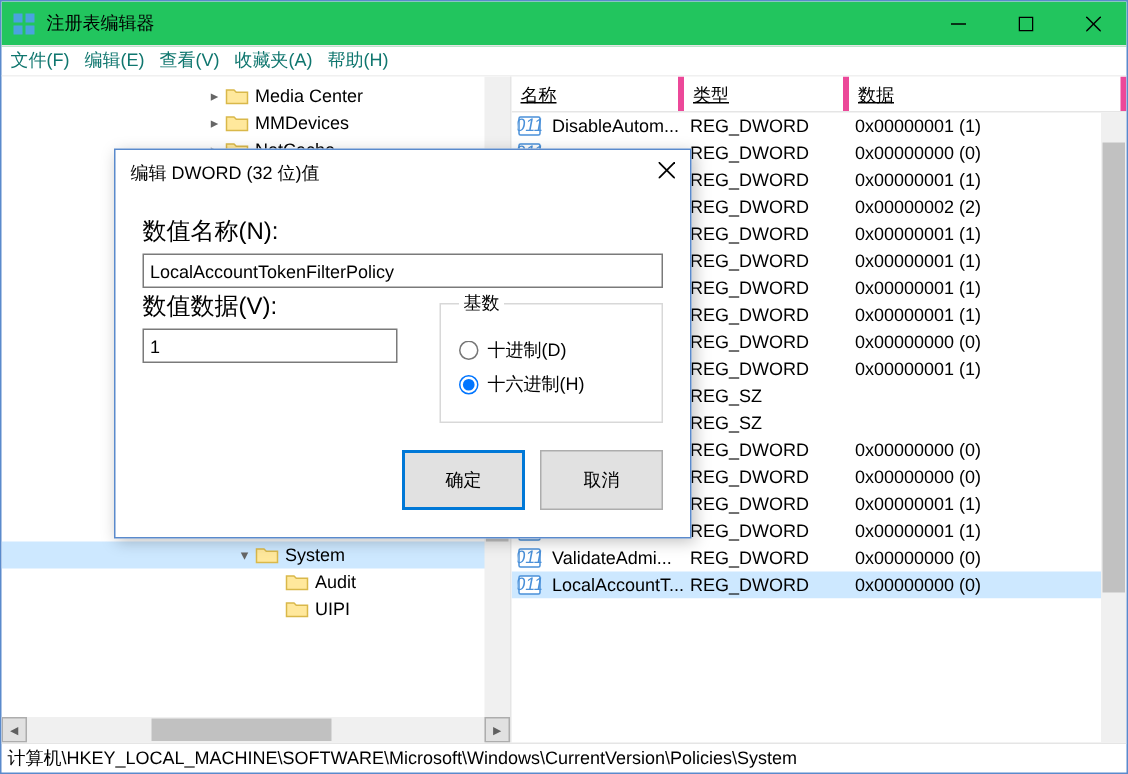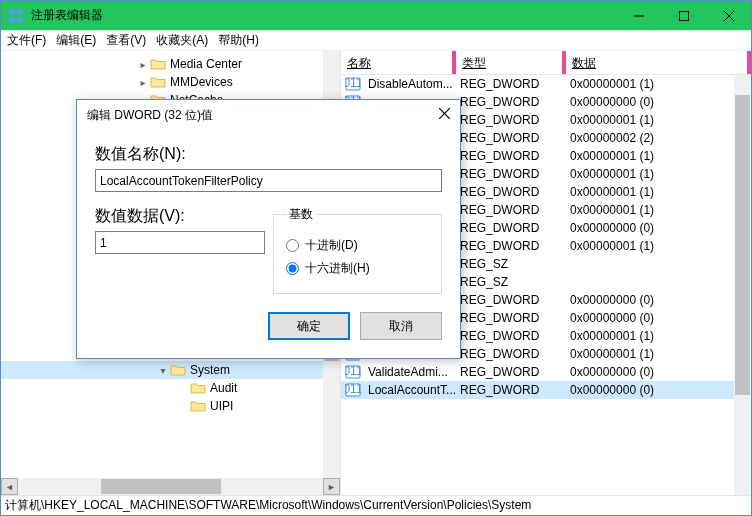--- a/index.html
+++ b/index.html
@@ -3,63 +3,63 @@
 <meta charset="utf-8">
 <style>
 * { box-sizing: border-box; margin:0; padding:0; font-family: "Segoe UI", "Microsoft YaHei", sans-serif; font-size:12px; }
 body { background:#fff; color:#000; overflow:hidden; width:752px; height:516px; position:relative; border:1px solid #5a8acc; }
 .titlebar { height:30px; display:flex; align-items:center; background:#22c55e; border-bottom:1px solid #e5e5e5; }
 .titlebar .appicon { width:16px; height:16px; margin:0 7px; display:flex; align-items:center; justify-content:center; }
 .titlebar .title { flex:1; font-size:12px; }
 .winbtns { display:flex; }
 .winbtn { width:45px; height:29px; display:flex; align-items:center; justify-content:center; color:#333; }
 .menubar { height:20px; display:flex; align-items:center; padding:0 6px; gap:10px; border-bottom:1px solid #f0f0f0; }
-.menubar span { font-size:12px; color:#000000; }
+.menubar span { font-size:12px; color:#0f766e; }
 .content { display:flex; height:444px; position:relative; }
 .treepane { width:340px; border-right:1px solid #e5e5e5; overflow:hidden; position:relative; }
 .tree { padding:4px 0; }
 .treerow { display:flex; align-items:center; height:18px; white-space:nowrap; }
 .indent { display:inline-block; }
 .exp { width:14px; display:inline-flex; justify-content:center; color:#666; font-size:10px; }
 .folder { width:16px; height:14px; margin-right:4px; display:inline-flex; }
 .folder svg { width:16px; height:14px; }
 .treerow.sel { background:#cde8ff; }
 .listpane { flex:1; overflow:hidden; position:relative; }
 .listhdr { display:flex; height:24px; border-bottom:1px solid #e5e5e5; }
 .listhdr div { padding:4px 6px; border-right:4px solid #ec4899; font-size:12px;text-decoration:underline; }
 .listbody { overflow:hidden; }
 .listrow { display:flex; height:18px; align-items:center; }
 .listrow.sel { background:#cde8ff; }
 .cell { padding:0 4px; overflow:hidden; white-space:nowrap; text-overflow:ellipsis; display:flex; align-items:center; }
 .c-name { width:115px; }
 .c-type { width:110px; }
 .c-data { flex:1; }
-.valicon { width:20px; height:14px; margin-right:3px; flex-shrink:0; display:inline-flex; }
+.valicon { width:20px; height:14px; margin-right:3px; flex-shrink:0; display:inline-flex;font-style:italic; }
 .statusbar { height:20px; border-top:1px solid #e5e5e5; padding:2px 4px; font-size:12px; display:flex; align-items:center; }
 .scrollbar-v { position:absolute; right:0; top:24px; bottom:0; width:17px; background:#f0f0f0; }
 .scrollbar-v .thumb { position:absolute; left:1px; right:1px; background:#c1c1c1; }
 .scrollbar-h { position:absolute; left:0; right:17px; bottom:0; height:17px; background:#f0f0f0; }
 .scrollbar-h .btn { width:17px;height:17px; display:flex;align-items:center;justify-content:center; color:#606060;font-size:9px;}
 .scrollbar-h .thumb { position:absolute; top:1px; bottom:1px; left:17px; width:60px; background:#c1c1c1; }
 
 .dialog { position:absolute; left:75px; top:98px; width:385px; background:#fff; border:1px solid #5a8acc; box-shadow:2px 2px 10px rgba(0,0,0,0.25); z-index:10; }
 .dlgtitle { height:30px; display:flex; align-items:center; padding:0 10px; }
 .dlgtitle .t { flex:1; font-size:12px; }
 .dlgbody { padding:14px 18px 18px 18px; }
 .lbl { font-size:16px; margin-bottom:4px; display:block; }
 .txtinput { width:100%; height:23px; border:1px solid #7a7a7a; padding:2px 4px; font-size:12px; background:#fff; }
 .txtinput[readonly] { background:#fff; }
-.row2 { display:flex; margin-top:14px; gap:8px; }
+.row2 { display:flex; margin-top:2px; gap:28px; }
 .leftcol { width:170px; }
 .fieldset { border:1px solid #d8d8d8; padding:8px 12px 10px 12px; flex:1; }
 .fieldset legend { font-size:12px; padding:0 3px; }
 .radio { display:flex; align-items:center; margin:6px 0; font-size:12px; }
 .radio input { margin-right:6px; }
 .btnrow { display:flex; justify-content:flex-end; gap:10px; margin-top:18px; }
-.btn { width:82px; height:28px; border:1px solid #adadad; background:#e1e1e1; font-size:12px; display:flex;align-items:center;justify-content:center; }
+.btn { width:82px; height:40px; border:1px solid #adadad; background:#e1e1e1; font-size:12px; display:flex;align-items:center;justify-content:center; }
 .btn.primary { border:2px solid #0078d7; }
 </style>
 </head>
 <body>
 
 <div class="titlebar">
   <span class="appicon">
     <svg viewBox="0 0 16 16">
         <rect x="1" y="1" width="6" height="6" fill="#4aa3df"></rect>
         <rect x="9" y="1" width="6" height="6" fill="#4aa3df"></rect>

